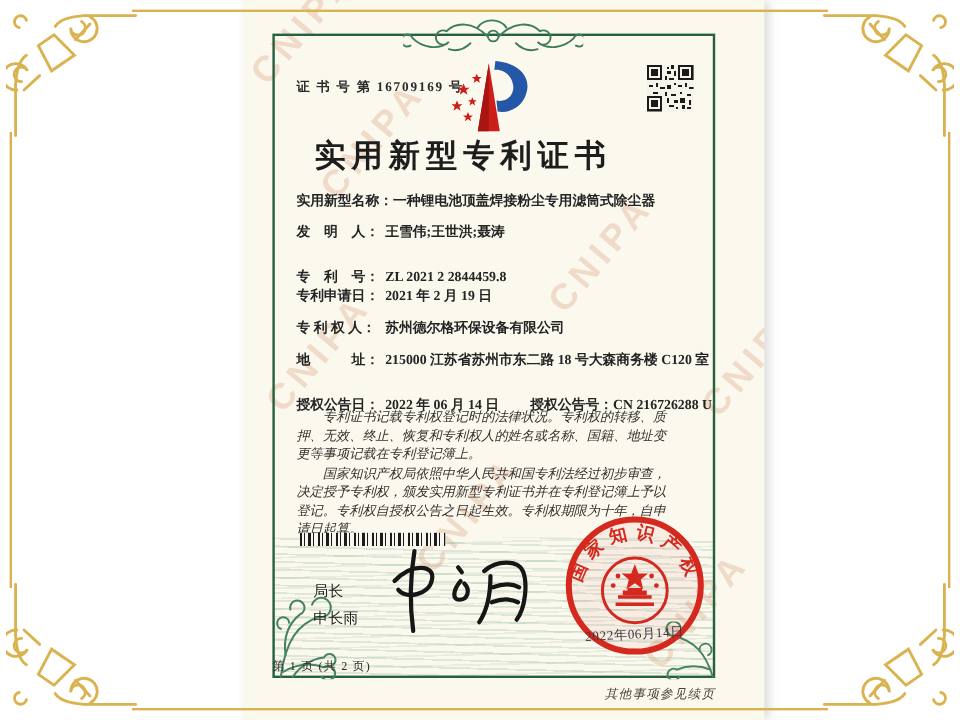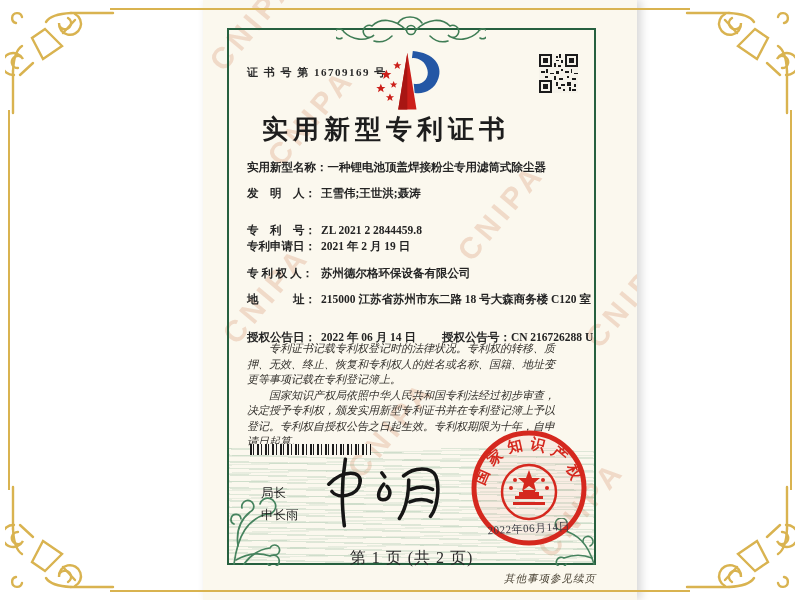--- a/index.html
+++ b/index.html
@@ -61,22 +61,22 @@
      background:repeating-linear-gradient(90deg,#1c1c1c 0 2px,#f8f6ee 2px 3px,#1c1c1c 3px 4px,
                 #f8f6ee 4px 7px,#1c1c1c 7px 9px,#f8f6ee 9px 11px,#1c1c1c 11px 12px,#f8f6ee 12px 15px); }
 
   .director { position:absolute; left:58px; top:482px; z-index:5;
               font-family:"Liberation Sans", sans-serif; font-weight:normal; font-size:12.5px;
               color:#1f1f1f; line-height:22px; }
   .signature { position:absolute; left:105px; top:452px; width:135px; height:80px; z-index:5; }
 
   .seal { position:absolute; left:262px; top:428px; width:128px; height:128px; z-index:6; }
 
-  .page-footer { position:absolute; left:24px; top:548px; width:369px; text-align:center;
-                 font-size:16px; color:#2b2b2b; z-index:5; letter-spacing:1px; }
+  .page-footer { position:absolute; left:24px; top:548px; width:369px; 
+                 font-size:10px; color:#2b2b2b; z-index:5; letter-spacing:1px; }
   .continuation { position:absolute; left:24px; top:572px; width:369px; text-align:right;
                   font-size:10.5px; color:#4a4335; z-index:5; font-style:italic; letter-spacing:1px; }
 </style>
 </head>
 <body>
 
 <div class="stage">
 
   <div class="gold-line" id="gl-top"></div>
   <div class="gold-line" id="gl-bottom"></div>

